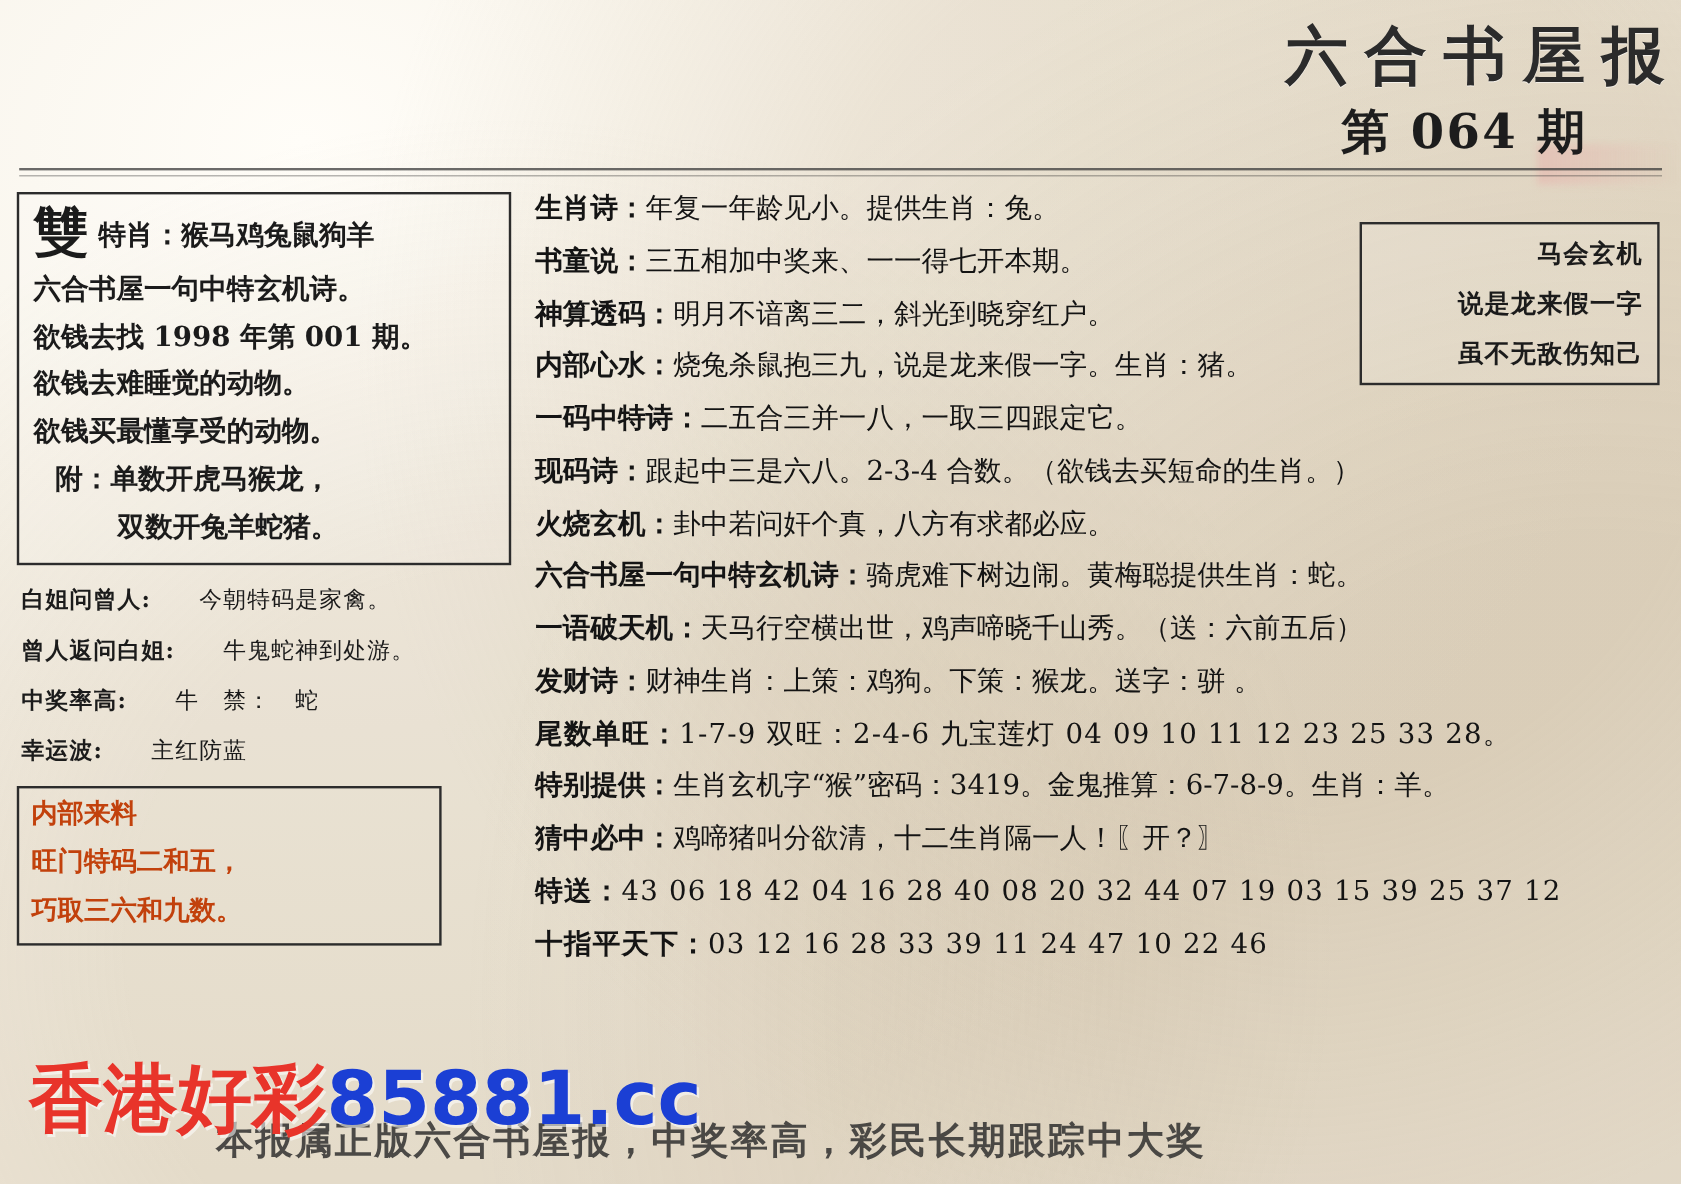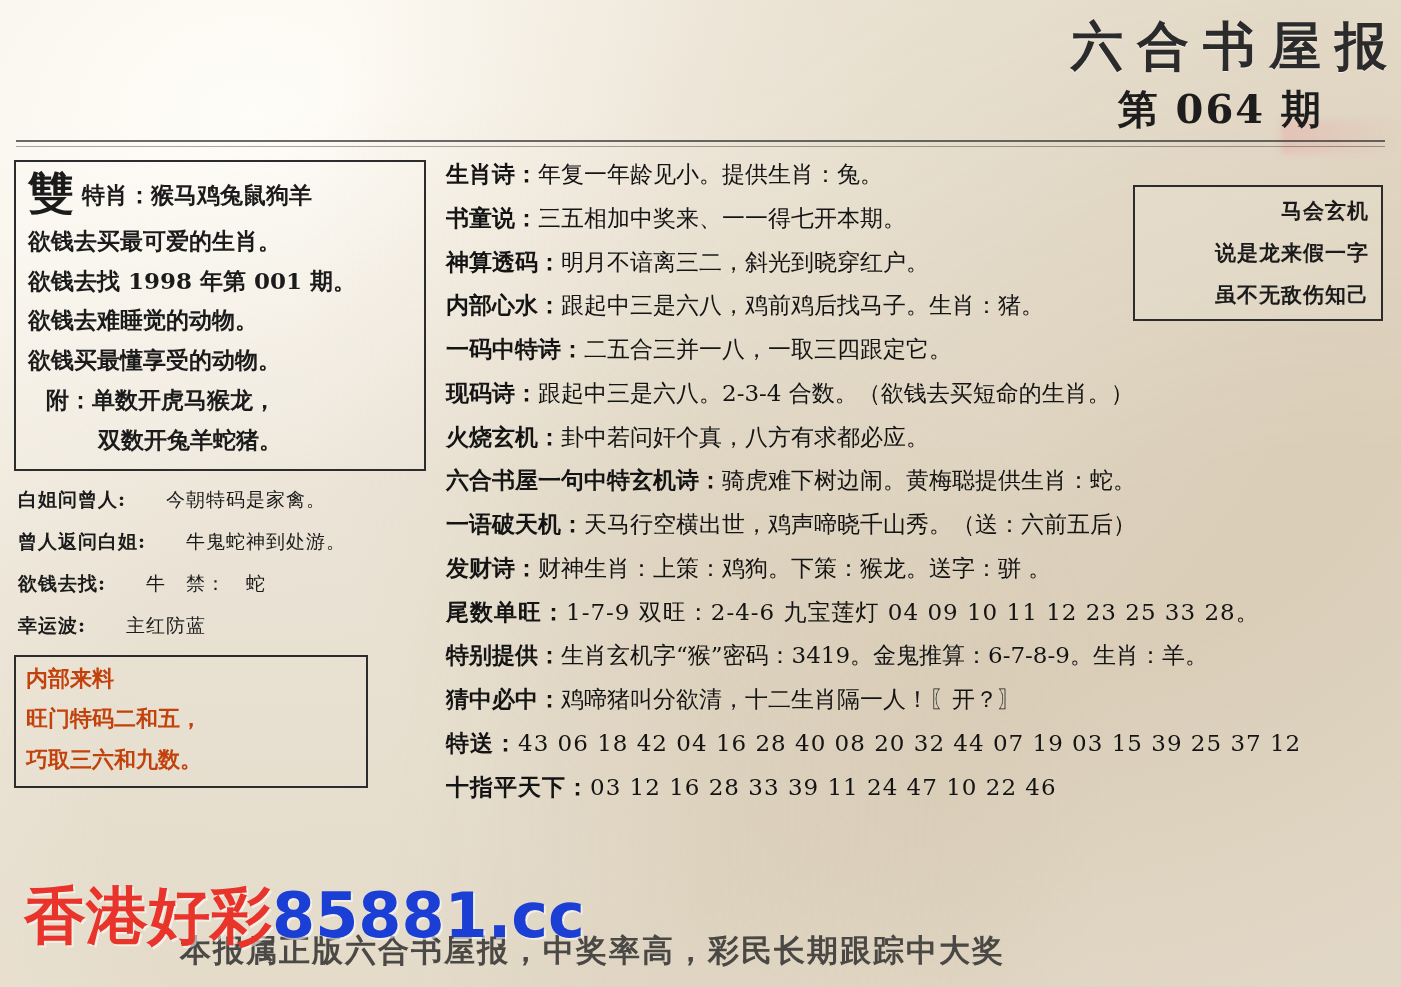--- a/index.html
+++ b/index.html
@@ -165,41 +165,41 @@
   <div id="issue">第 064 期</div>
   <div class="hrule"></div>
   <div class="hrule second"></div>
 
   <div id="left-col">
 
     <div class="box">
       <div class="lead-line">
         <span class="big-char">雙</span><span class="inline-head">特肖：猴马鸡兔鼠狗羊</span>
       </div>
-      <div class="lc-line">欲钱去买最可爱的生肖。</div>
+      <div class="lc-line">六合书屋一句中特玄机诗。</div>
       <div class="lc-line">欲钱去找 1998 年第 001 期。</div>
       <div class="lc-line">欲钱去难睡觉的动物。</div>
       <div class="lc-line">欲钱买最懂享受的动物。</div>
       <div class="lc-line fu">附：单数开虎马猴龙，</div>
       <div class="lc-line indent">双数开兔羊蛇猪。</div>
     </div>
 
     <div id="left-notes">
       <div class="note-line">
         <span class="lbl">白姐问曾人:</span>
         <span class="gap"></span>
         <span>今朝特码是家禽。</span>
       </div>
       <div class="note-line">
         <span class="lbl">曾人返问白姐:</span>
         <span class="gap"></span>
         <span>牛鬼蛇神到处游。</span>
       </div>
       <div class="note-line">
-        <span class="lbl">欲钱去找:</span>
+        <span class="lbl">中奖率高:</span>
         <span class="gap"></span>
         <span>牛　禁：　蛇</span>
       </div>
       <div class="note-line">
         <span class="lbl">幸运波:</span>
         <span class="gap"></span>
         <span>主红防蓝</span>
       </div>
     </div>
 
@@ -214,21 +214,21 @@
     <div class="entry">
       <span class="lbl">生肖诗：</span><span>年复一年龄见小。提供生肖：兔。</span>
     </div>
     <div class="entry">
       <span class="lbl">书童说：</span><span>三五相加中奖来、一一得七开本期。</span>
     </div>
     <div class="entry">
       <span class="lbl">神算透码：</span><span>明月不谙离三二，斜光到晓穿红户。</span>
     </div>
     <div class="entry">
-      <span class="lbl">内部心水：</span><span>跟起中三是六八，鸡前鸡后找马子。生肖：猪。</span>
+      <span class="lbl">内部心水：</span><span>烧兔杀鼠抱三九，说是龙来假一字。生肖：猪。</span>
     </div>
     <div class="entry">
       <span class="lbl">一码中特诗：</span><span>二五合三并一八，一取三四跟定它。</span>
     </div>
     <div class="entry">
       <span class="lbl">现码诗：</span><span>跟起中三是六八。2-3-4 合数。（欲钱去买短命的生肖。）</span>
     </div>
     <div class="entry">
       <span class="lbl">火烧玄机：</span><span>卦中若问奸个真，八方有求都必应。</span>
     </div>

